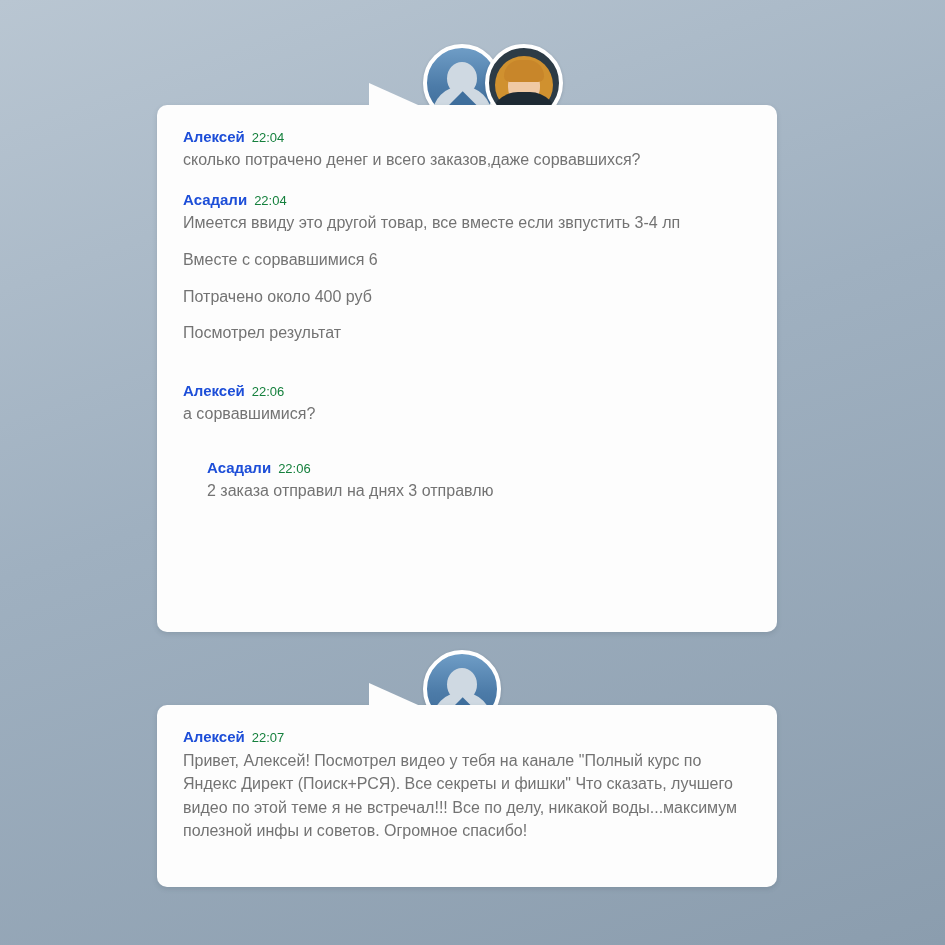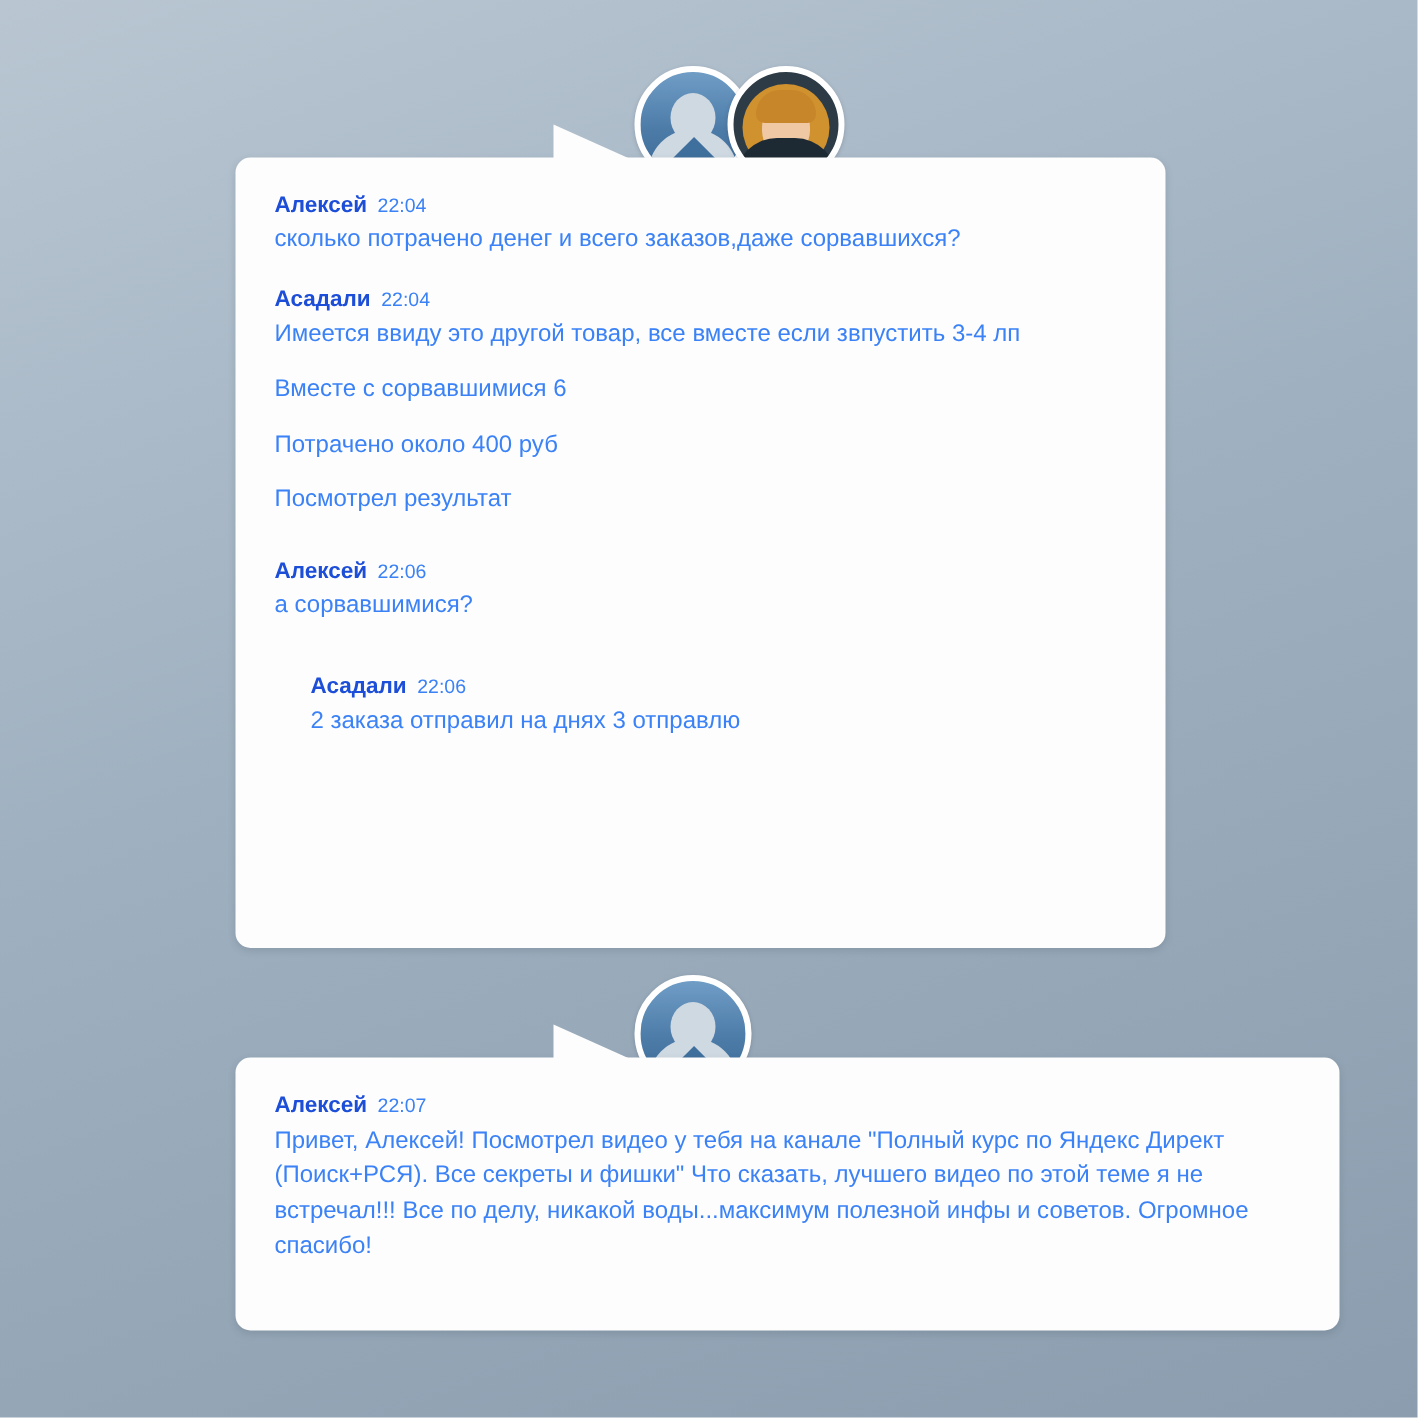--- a/index.html
+++ b/index.html
@@ -19,21 +19,21 @@
     width: 945px;
     height: 945px;
     box-sizing: border-box;
   }
 
   
   .block {
     position: absolute;
   }
   .block-1 { left: 157px; top: 105px; width: 620px; }
-  .block-2 { left: 157px; top: 705px; width: 736px; }
+  .block-2 { left: 157px; top: 705px; width: 620px; }
 
   .bubble {
     position: relative;
     background: #fdfdfd;
     border-radius: 10px;
     box-shadow: 0 2px 5px rgba(60,75,90,0.18);
     padding: 22px 24px 22px 26px;
     box-sizing: border-box;
   }
   .bubble-1 { height: 527px; }
@@ -158,26 +158,26 @@
   .meta {
     margin-bottom: 3px;
     line-height: 1.2;
   }
   .author {
     color: #1d4ed8;
     font-weight: bold;
     font-size: 15px;
   }
   .time {
-    color: #3b82f6;
+    color: #15803d;
     font-size: 13px;
     margin-left: 7px;
   }
   .text {
-    color: #3b82f6;
+    color: #737373;
     font-size: 16px;
     line-height: 1.42;
     white-space: pre-wrap;
   }
   .text.tight { font-size: 16px; line-height: 1.45; }
 
   .cont { margin-top: 14px; }
 </style>
 </head>
 <body>
@@ -212,21 +212,21 @@
       <div class="msg">
         <div class="meta">
           <span class="author">Асадали</span><span class="time">22:04</span>
         </div>
         <div class="text">Имеется ввиду это другой товар, все вместе если звпустить 3-4 лп</div>
         <div class="text cont">Вместе с сорвавшимися 6</div>
         <div class="text cont">Потрачено около 400 руб</div>
         <div class="text cont">Посмотрел результат</div>
       </div>
 
-      <div class="msg" style="margin-top:26px;">
+      <div class="msg" style="margin-top:36px;">
         <div class="meta">
           <span class="author">Алексей</span><span class="time">22:06</span>
         </div>
         <div class="text">а сорвавшимися?</div>
       </div>
 
       <div class="msg" style="margin-top:32px;margin-left:24px;">
         <div class="meta">
           <span class="author">Асадали</span><span class="time">22:06</span>
         </div>

